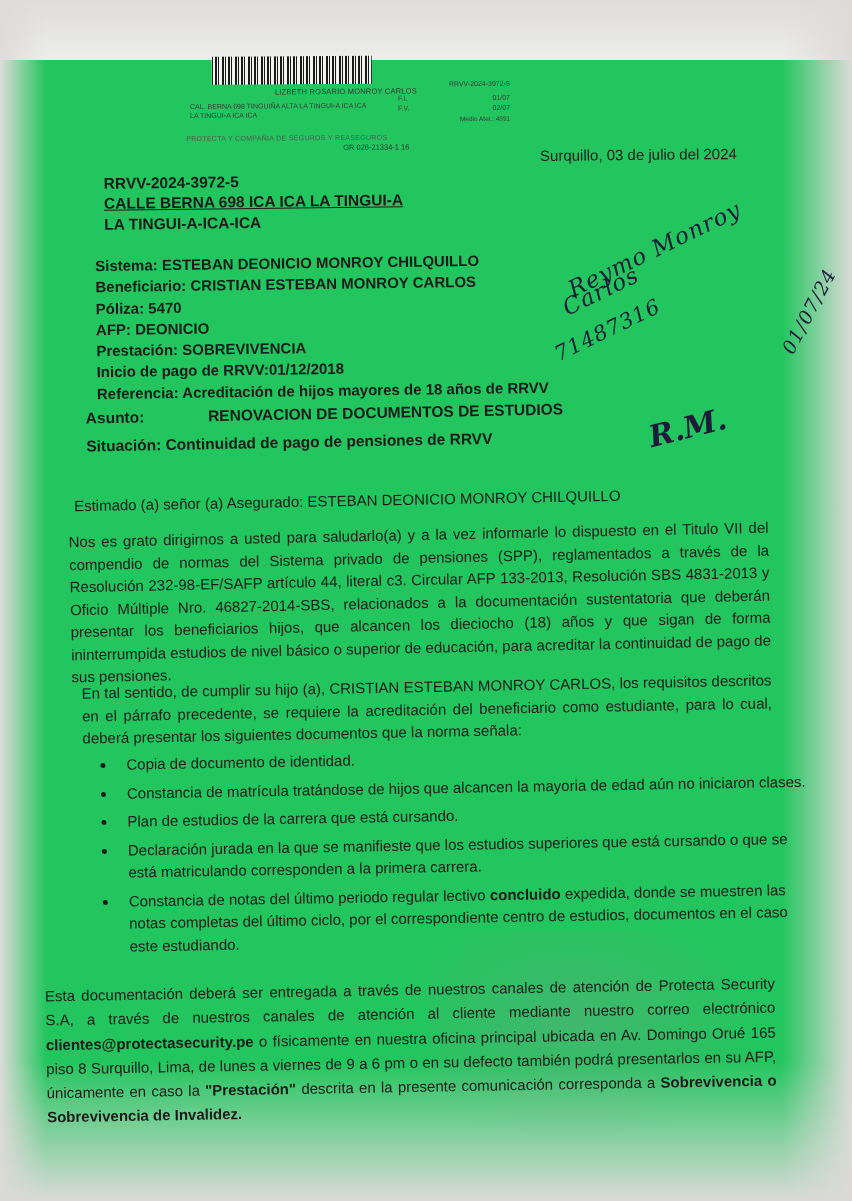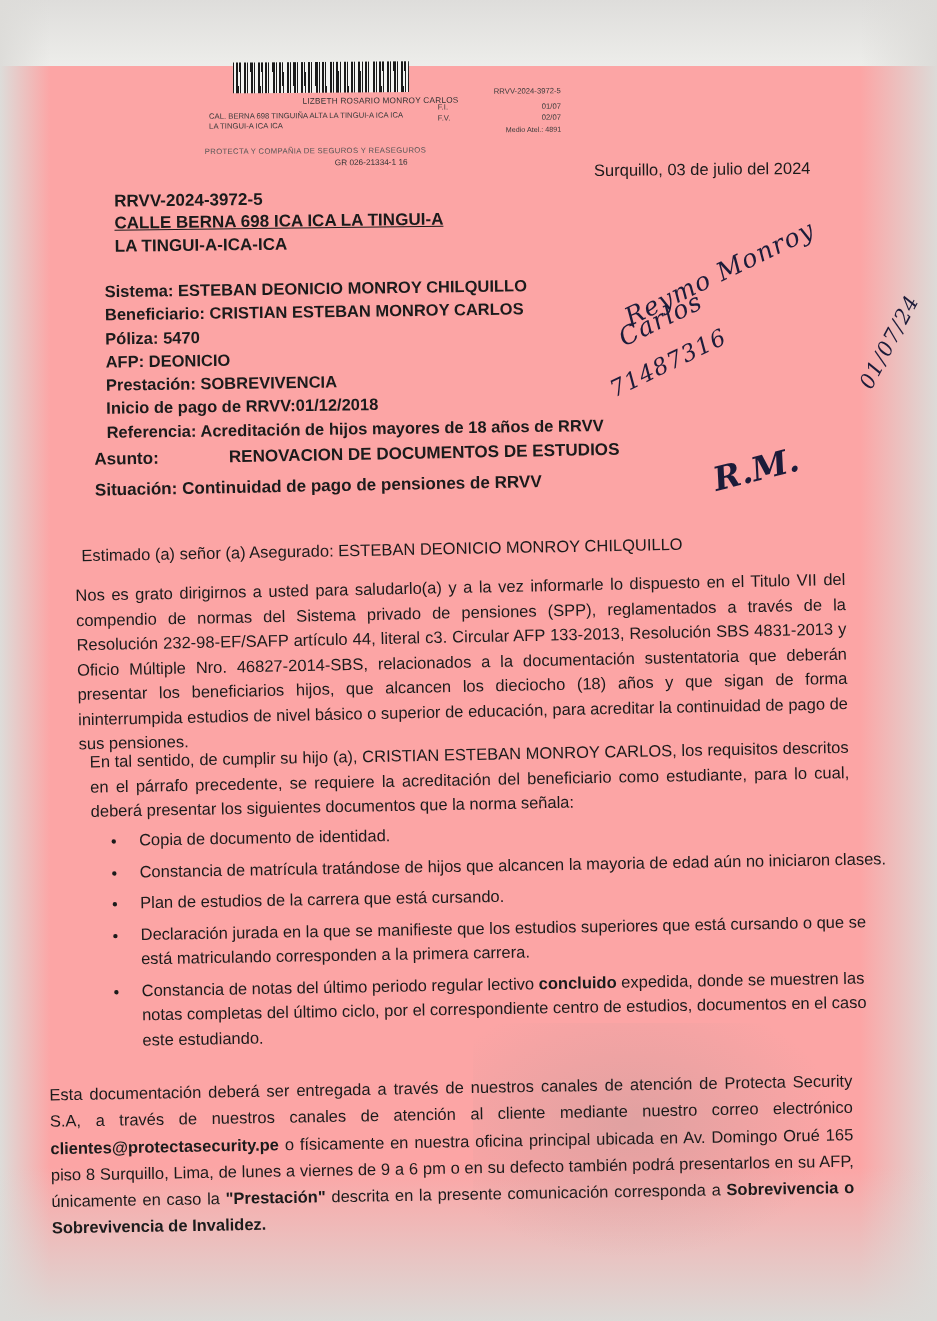--- a/index.html
+++ b/index.html
@@ -4,21 +4,21 @@
 <style>
   html, body {
     margin: 0;
     padding: 0;
     background: #2b2b2b;
   }
   .page {
     position: relative;
     width: 852px;
     height: 1201px;
-    background: #fca5a5;
+    background: #22c55e;
     overflow: hidden;
     font-family: "Liberation Sans", sans-serif;
     color: #1b1b1b;
   }
   
   .paper-shade-top {
     position: absolute;
     left: 0; top: 0; width: 852px; height: 60px;
     background: linear-gradient(180deg, #dedddb 0%, #ededea 100%);
     pointer-events: none;
@@ -105,23 +105,24 @@
     margin-top: 2px;
   }
   .label-footline {
     margin-top: 14px;
     font-size: 7px;
     color: #555;
     letter-spacing: .3px;
   }
   .label-bottomrow {
     margin-top: 2px;
-    margin-left: 118px;
+    margin-left: 80px;
     font-size: 7.5px;
     color: #333;
+    text-align: center;
   }
 
   
   .city-date {
     position: absolute;
     left: 540px;
     top: 146px;
     font-size: 15px;
     transform: rotate(-0.6deg);
   }

